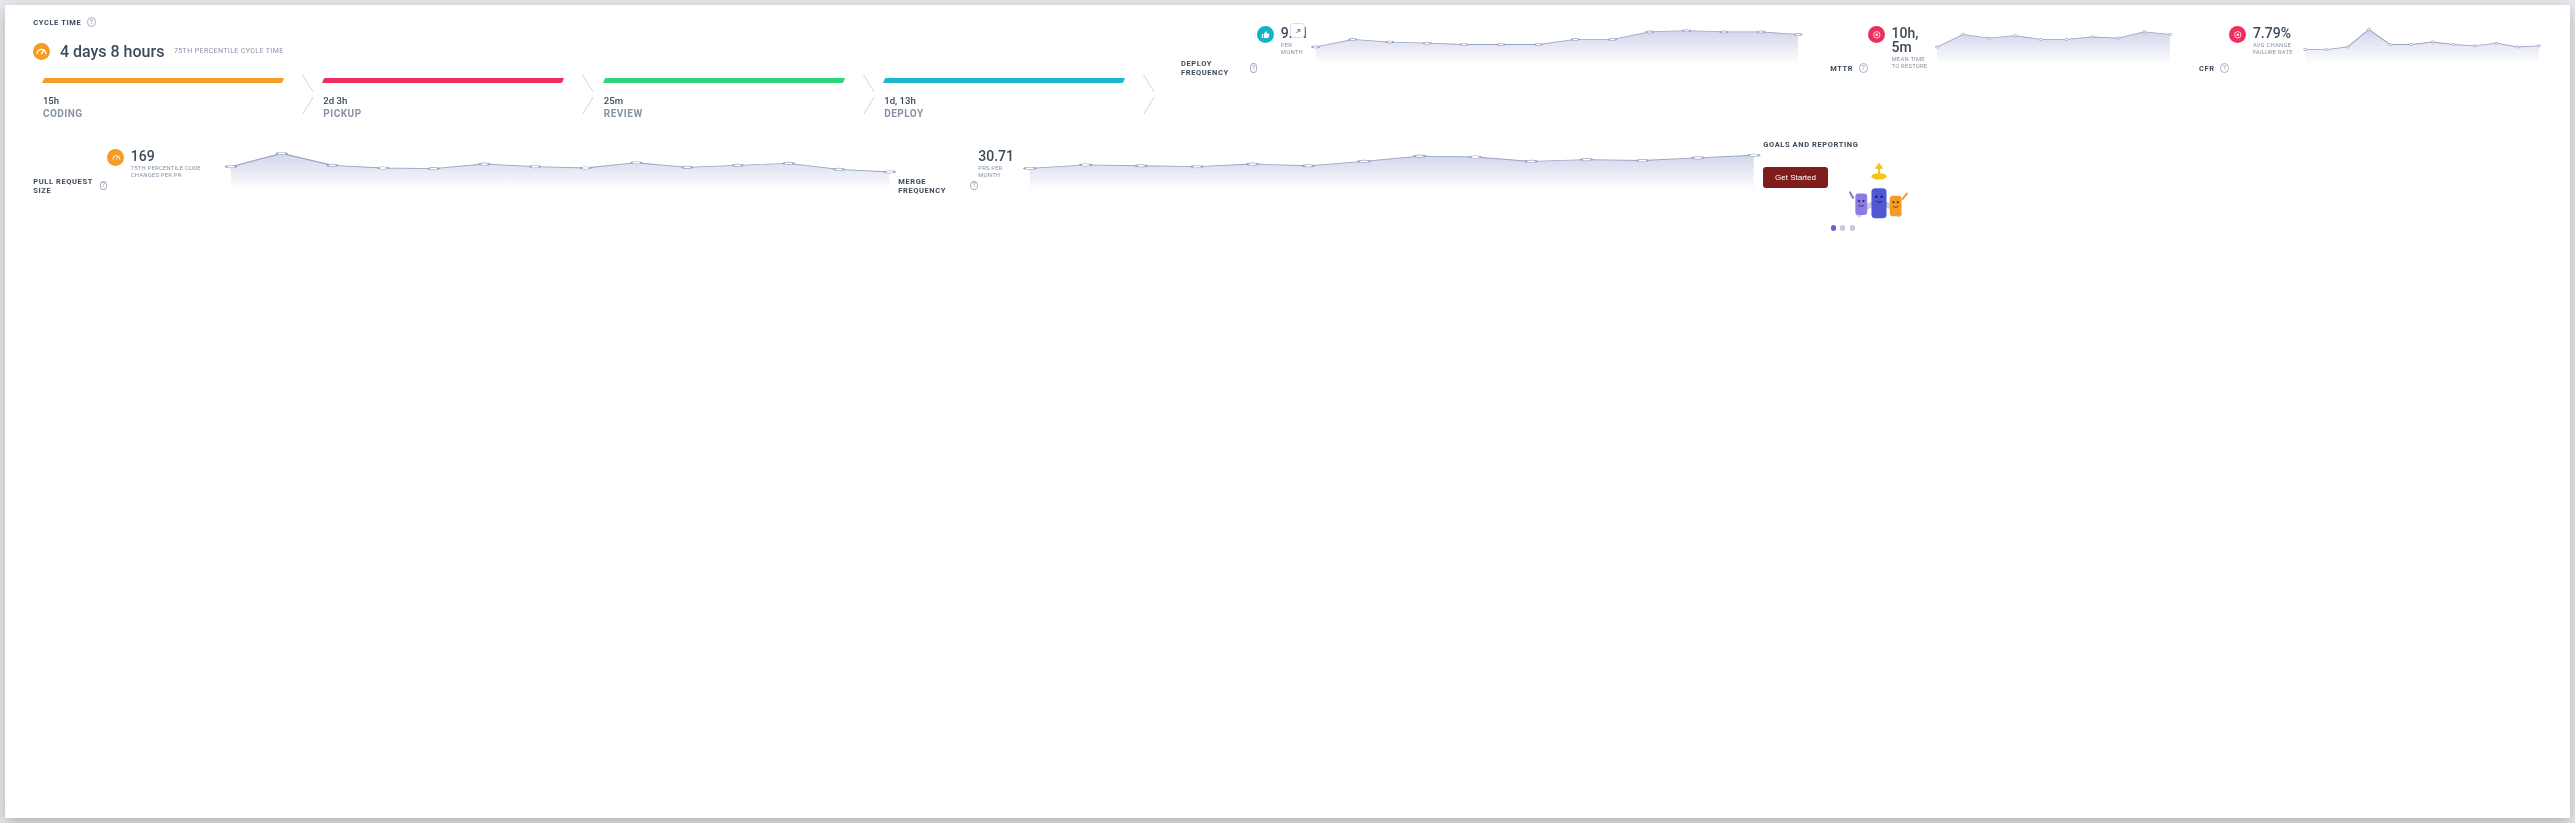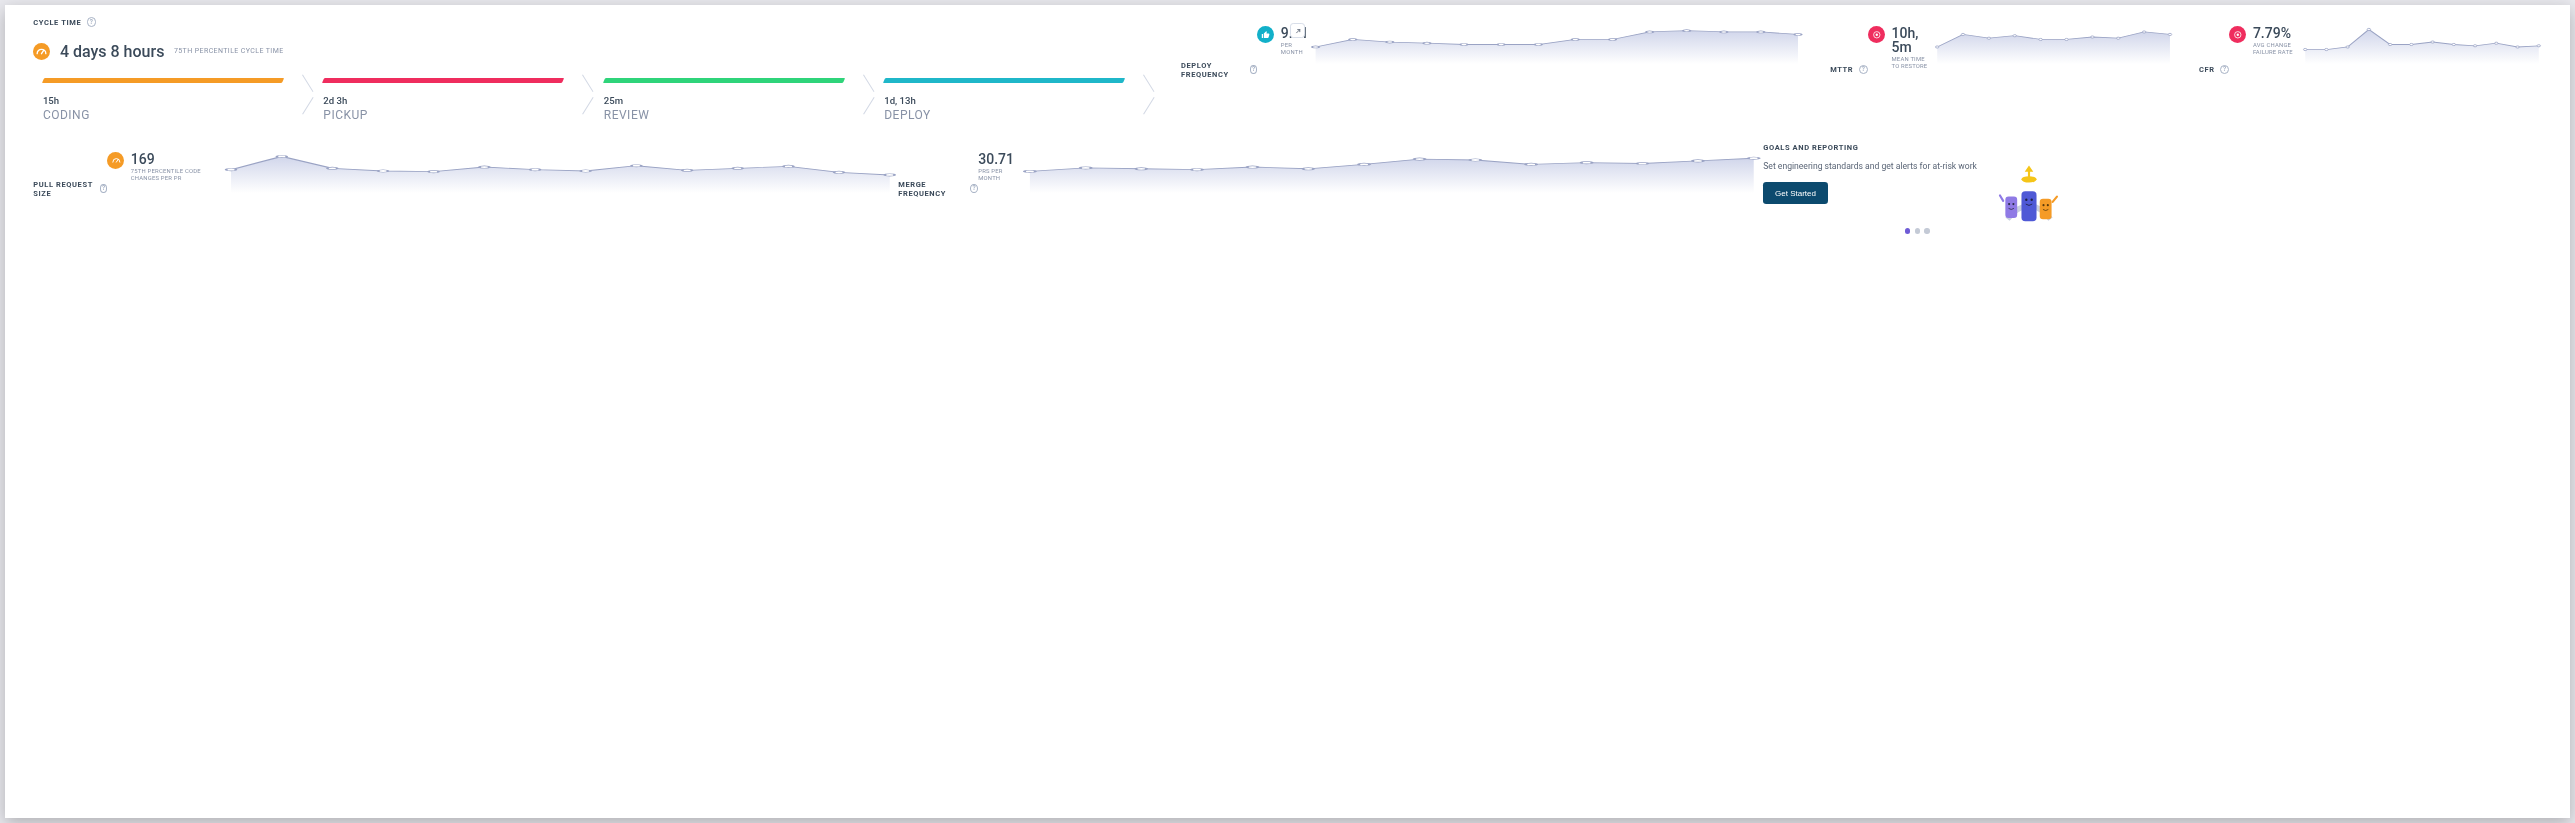--- a/index.html
+++ b/index.html
@@ -66,21 +66,21 @@
   .stage-chevron {
     position:absolute; right:-1.1px; top:-3.2px; height:40px; width:13px;
     pointer-events:none;
   }
   .stage-chevron::before, .stage-chevron::after {
     content:""; position:absolute; left:0; width:0.8px; height:20.3px; background:#d2d8e4;
   }
   .stage-chevron::before { top:0; transform-origin:top left; transform: rotate(-32deg); }
   .stage-chevron::after  { bottom:0; transform-origin:bottom left; transform: rotate(32deg); }
   .stage-val { margin-top:11.8px; font-size:9.6px; font-weight:500; color:#3b4a5a; }
-  .stage-name { font-size:12px; letter-spacing:0.5px; color:#8892a6; text-transform:uppercase; margin-top:2.1px; }
+  .stage-name { font-size:10px; letter-spacing:0.5px; color:#8892a6; text-transform:uppercase; margin-top:2.1px;font-weight:bold; }
 
   
   .metric { display:flex; flex-direction:row; }
   .deploy-freq { flex: 1 1 0; min-width:0; }
   .mttr { flex: .55 1 0; min-width:0; }
   .cfr  { flex: .55 1 0; min-width:0; }
   .pr-size { flex: 1 1 0; min-width:0; }
   .merge-freq { flex: 1 1 0; min-width:0; }
   .goals { flex: .9 1 0; min-width:0; }
 
@@ -100,21 +100,21 @@
   .spark { margin-top:7.5px; width:100%; height:39px; }
   .spark-lg { margin-top:5.3px; width:100%; height:44px; }
   .spark svg, .spark-lg svg { width:100%; height:100%; display:block; }
 
   
   .goals .panel-header { margin-bottom:7.5px; }
   .goals-body { display:flex; gap:8.6px; align-items:flex-start; }
   .goals-text { font-size:8.6px; color:#5a6576; line-height:1.5; flex:1; }
   .goals-illus { width:86px; height:64px; flex-shrink:0; }
   .btn-primary {
-    margin-top:9.6px; background:#0c4a6e; color:#fff; border:none;
+    margin-top:9.6px; background:#7f1d1d; color:#fff; border:none;
     border-radius:3.2px; padding:6.4px 11.8px; font-size:8px; font-weight:500;
     cursor:pointer; display:inline-block;
   }
   .dots { display:flex; gap:4.3px; justify-content:center; margin-top:4.3px; width:100%; }
   .dot { width:5.3px; height:5.3px; border-radius:50%; background:#c4cad6; }
   .dot.active { background:#6e5bd6; }
 
   .goals-wrap { display:flex; flex-direction:column; justify-content:space-between; height:100%; }
 </style>
 </head>
@@ -390,21 +390,20 @@
       </section>
 
       <section class="metric goals">
         <div class="goals-wrap">
           <div>
             <div class="panel-header">
               <span class="panel-title">GOALS AND REPORTING</span>
             </div>
             <div class="goals-body">
               <div style="flex:1">
-                <div class="goals-text">Set engineering standards and get alerts for at-risk work</div>
                 <button class="btn-primary">Get Started</button>
               </div>
               <div class="goals-illus">
                 <svg viewBox="0 0 160 120">
                   <g>
                     <path d="M80 10 l-8 12 h6 v10 h4 v-10 h6 z" fill="#f5c518"></path>
                     <ellipse cx="80" cy="36" rx="14" ry="6" fill="#f5c518"></ellipse>
                     <path d="M40 110 Q80 60 120 110" stroke="#c9d0e0" stroke-width="10" fill="none"></path>
                   </g>
                   <g transform="translate(36,58)">

